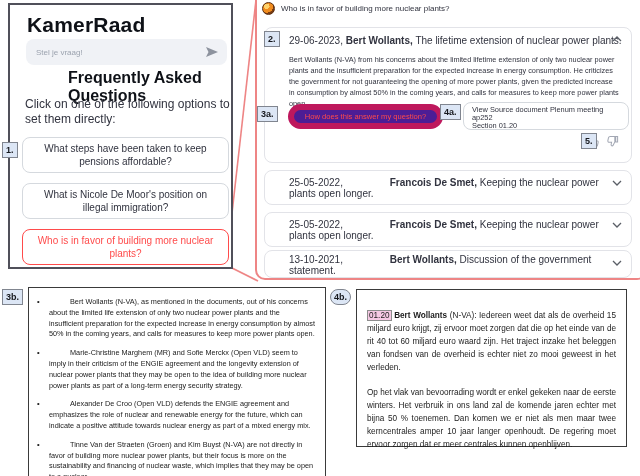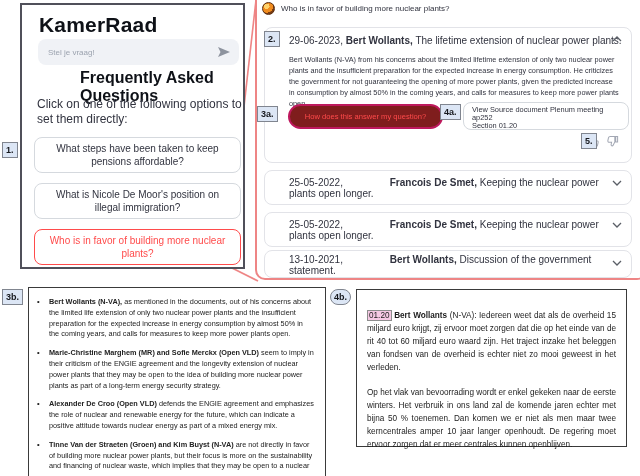--- a/index.html
+++ b/index.html
@@ -7,21 +7,21 @@
     width:640px;height:476px;position:relative;overflow:hidden;background:#ffffff;
     font-family:"Liberation Sans","DejaVu Sans",sans-serif;color:#31333f;
   }
   
   .tag{
     position:absolute;background:#dce6f5;border:1px solid #80858f;color:#15171c;
     font-weight:700;font-size:9px;line-height:12px;padding:1px 3px;z-index:30;
   }
   
   .panel-left{
-    position:absolute;left:20px;top:3px;width:225px;height:266px;box-sizing:border-box;
+    position:absolute;left:8px;top:3px;width:225px;height:266px;box-sizing:border-box;
     border:2px solid #50505a;background:#fff;z-index:5;
   }
   .app-title{margin:8px 0 0 17px;font-size:21px;font-weight:700;color:#0e1117;letter-spacing:.2px;}
   .search-box{
     position:absolute;left:16px;top:34px;width:201px;height:26px;background:#f0f2f6;
     border-radius:8px;display:flex;align-items:center;padding:0 8px;box-sizing:border-box;
   }
   .search-box input{
     flex:1;border:none;background:transparent;outline:none;font-size:8px;color:#31333f;
     font-family:"Liberation Sans",sans-serif;
@@ -53,22 +53,22 @@
   .card{
     position:absolute;left:9px;width:368px;background:#fff;border:1px solid #e2e3e8;
     border-radius:8px;box-sizing:border-box;
   }
   .card-exp{top:27px;height:136px;}
   .exp-title{position:absolute;left:24px;top:7px;font-size:10px;color:#31333f;}
   .exp-title b{font-weight:700;}
   .chev{position:absolute;right:9px;top:8px;}
   .exp-summary{position:absolute;left:24px;top:26px;width:330px;font-size:7.3px;line-height:11px;color:#31333f;}
   .explain-btn{
-    position:absolute;left:23px;top:76px;width:155px;height:25px;border:2px solid #be185d;border-radius:13px;
-    background:#7f1d1d;color:#ff4b4b;font-size:7.6px;display:flex;align-items:center;justify-content:center;cursor:pointer;
+    position:absolute;left:23px;top:76px;width:155px;height:25px;border:6px solid #be185d;border-radius:13px;
+    background:#4c1d95;color:#ff4b4b;font-size:7.6px;display:flex;align-items:center;justify-content:center;cursor:pointer;
     font-family:"Liberation Sans",sans-serif;
   }
   .source-btn{
     position:absolute;left:198px;top:74px;width:166px;height:28px;border:1px solid #d5d9de;border-radius:8px;
     background:#fff;color:#31333f;font-size:7.4px;line-height:8px;text-align:left;padding:3px 8px;
     box-sizing:border-box;cursor:pointer;font-family:"Liberation Sans",sans-serif;
   }
   .thumbs{position:absolute;right:12px;top:107px;display:flex;gap:6px;align-items:center;}
   .thumb{width:13px;height:13px;cursor:pointer;}
   .card-row{height:33px;display:flex;align-items:center;padding:0 24px;font-size:10px;color:#31333f;}
@@ -79,21 +79,21 @@
   .card-c3 .card-row{height:28px;}
   .row-chev{position:absolute;right:9px;top:9px;}
   
   .box-3b{
     position:absolute;left:28px;top:287px;width:298px;height:200px;box-sizing:border-box;
     border:1px solid #3a3a3a;background:#fff;padding:9px 10px 0 8px;z-index:6;
   }
   .bullet{display:flex;margin-bottom:8px;}
   .bullet .dot{width:12px;font-size:7.5px;font-weight:700;flex:0 0 12px;color:#222;}
   .bullet .btxt{flex:1;font-size:7.3px;line-height:10.8px;color:#222;}
-  .bullet .btxt b{font-weight:700;}
+  .bullet .btxt b{font-weight:400;margin-left:21px;}
   
   .box-4b{
     position:absolute;left:356px;top:289px;width:271px;height:158px;box-sizing:border-box;
     border:1px solid #3a3a3a;background:#fff;padding:19px 10px;z-index:6;
   }
   .src-text{font-size:8.2px;line-height:13px;text-align:justify;color:#1c1c1c;}
   .src-text b{font-weight:700;}
   .hl{
     background:#f6c9e4;border:1px solid #8d8d8d;padding:0 1px;
   }

